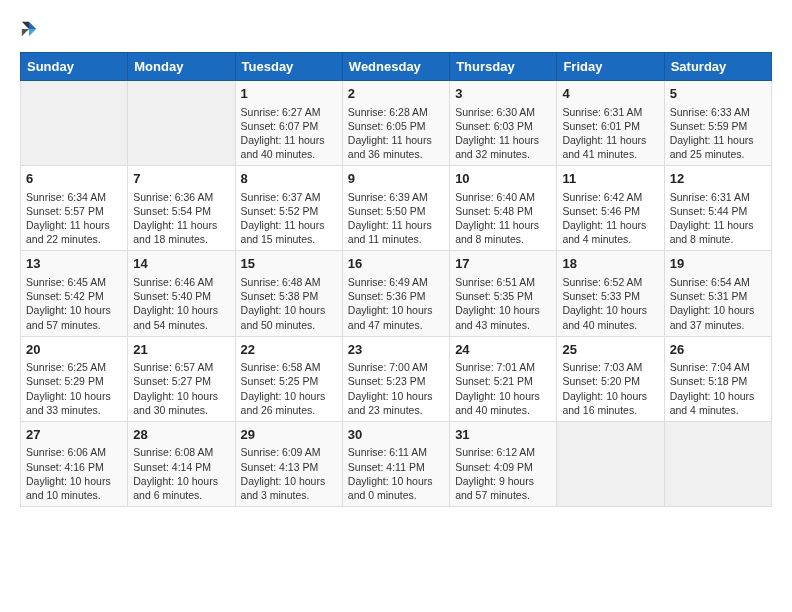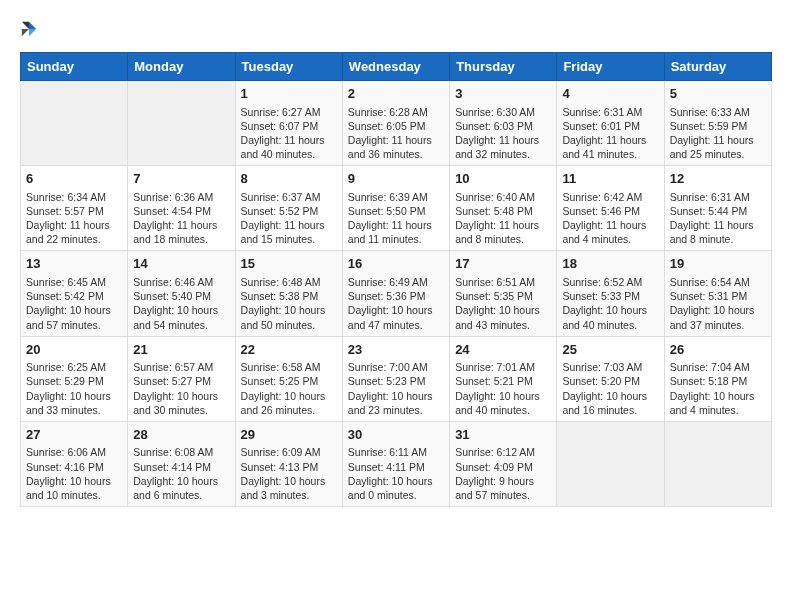--- a/index.html
+++ b/index.html
@@ -170,21 +170,21 @@
         <tr>
           <td>
             <div class="day-number">6</div>
             <div>Sunrise: 6:34 AM</div>
             <div>Sunset: 5:57 PM</div>
             <div>Daylight: 11 hours and 22 minutes.</div>
           </td>
           <td>
             <div class="day-number">7</div>
             <div>Sunrise: 6:36 AM</div>
-            <div>Sunset: 4:54 PM</div>
+            <div>Sunset: 5:54 PM</div>
             <div>Daylight: 11 hours and 18 minutes.</div>
           </td>
           <td>
             <div class="day-number">8</div>
             <div>Sunrise: 6:37 AM</div>
             <div>Sunset: 5:52 PM</div>
             <div>Daylight: 11 hours and 15 minutes.</div>
           </td>
           <td>
             <div class="day-number">9</div>

